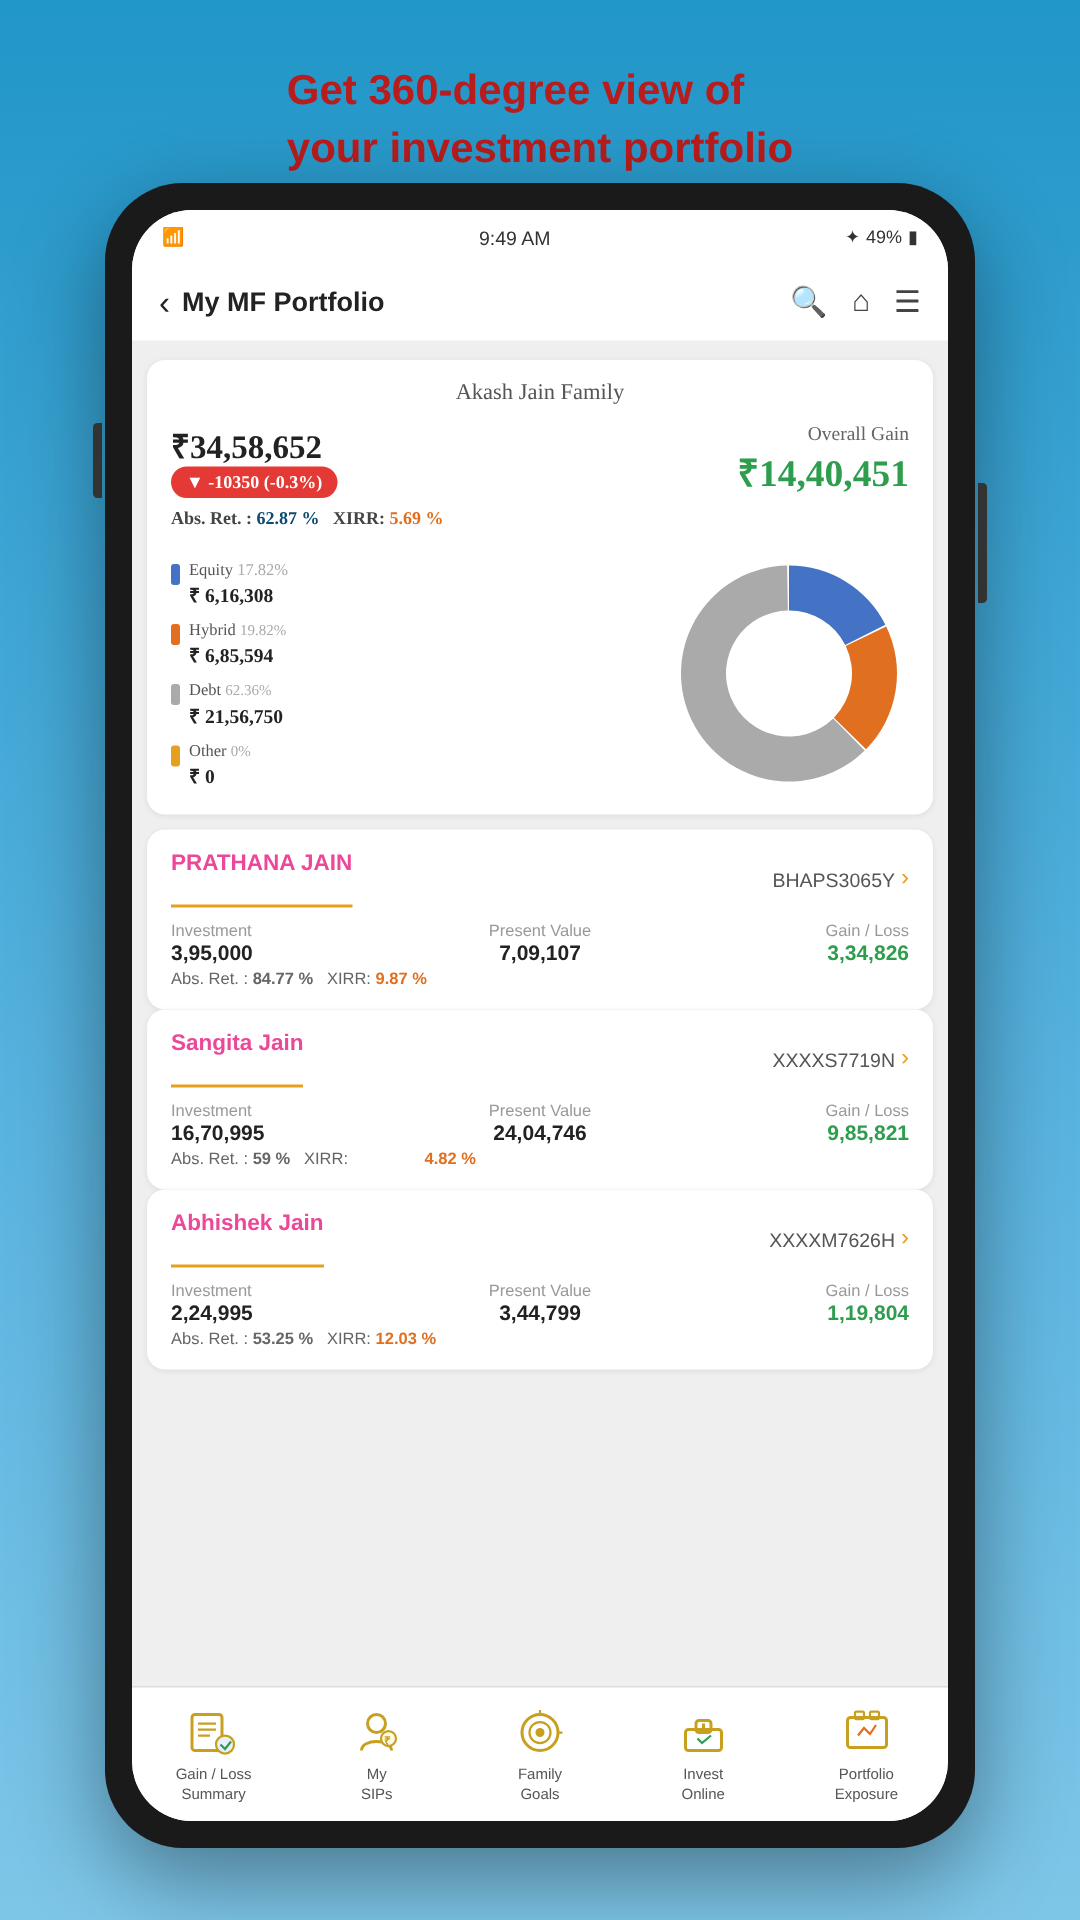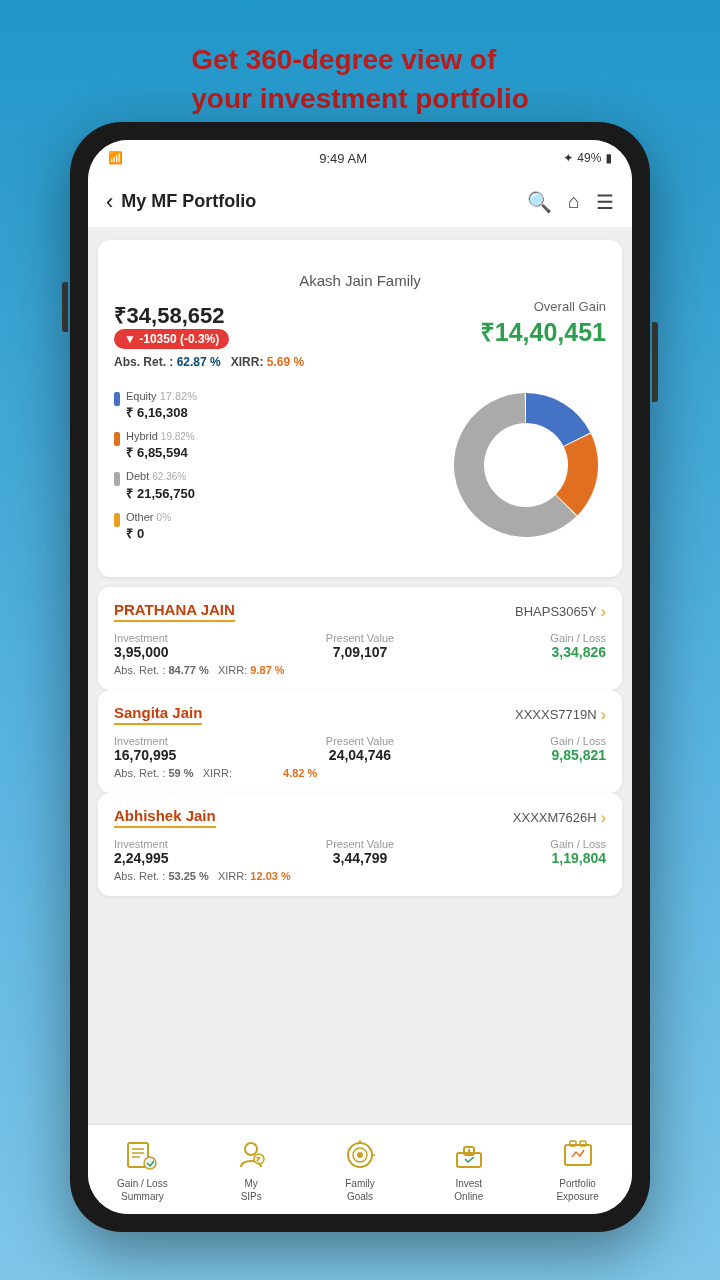--- a/index.html
+++ b/index.html
@@ -77,22 +77,23 @@
       background: #efefef;
       padding: 12px 10px;
       display: flex;
       flex-direction: column;
       gap: 10px;
     }
     
     .card {
       background: white;
       border-radius: 12px;
-      padding: 32px 16px;
+      padding: 14px 16px;
       box-shadow: 0 1px 4px rgba(0,0,0,0.08);
+      font-family: Liberation Serif, serif;
     }
     .family-name {
       text-align: center;
       font-size: 15px;
       color: #555;
       margin-bottom: 10px;
     }
     .portfolio-main {
       display: flex;
       justify-content: space-between;
@@ -173,23 +174,23 @@
     }
     .member-header {
       display: flex;
       justify-content: space-between;
       align-items: center;
       margin-bottom: 2px;
     }
     .member-name {
       font-size: 15px;
       font-weight: 800;
-      color: #c2410c;
+      color: #ec4899;
       border-bottom: 2.5px solid #e6a020;
-      padding-bottom: 2px;
+      padding-bottom: 19px;
     }
     .member-pan {
       font-size: 13px;
       color: #555;
       display: flex;
       align-items: center;
       gap: 4px;
     }
     .member-pan .arrow { color: #e6a020; font-size: 16px; }
     .member-stats-header {

